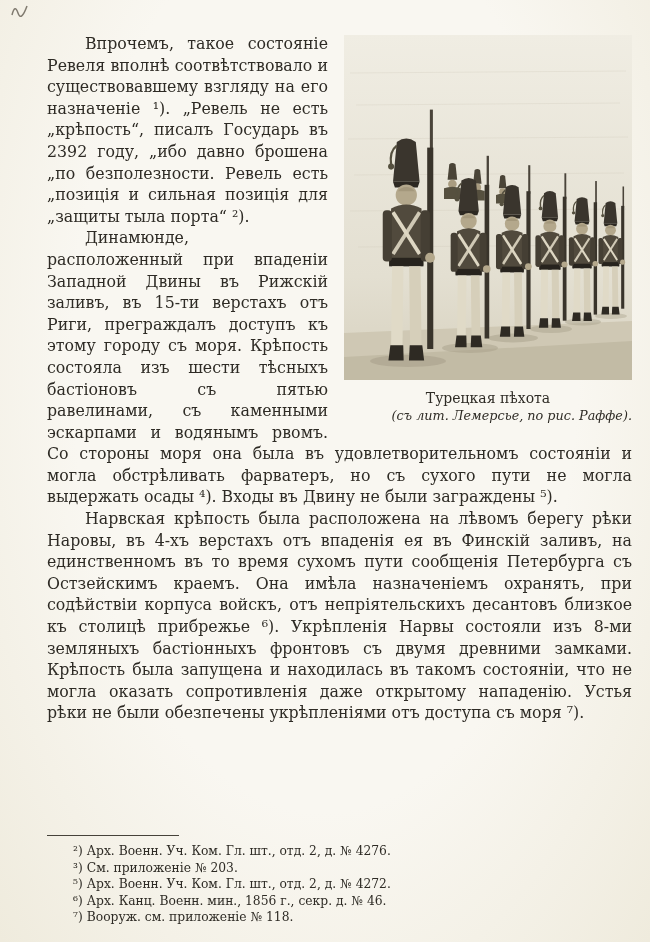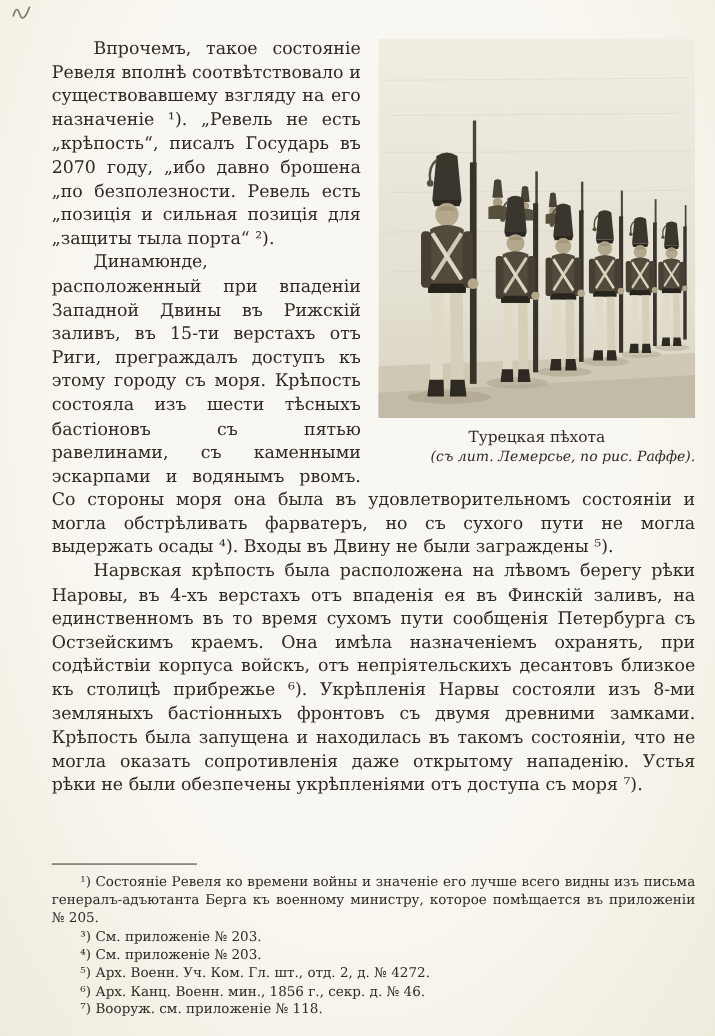--- a/index.html
+++ b/index.html
@@ -103,28 +103,27 @@
         <use href="#soldier" transform="translate(146,151) scale(1.30)"></use>
         <use href="#soldier" transform="translate(100,144) scale(1.45)"></use>
         <use href="#soldier" transform="translate(30,105)  scale(1.90)"></use>
       </svg>
       <figcaption>
         <span class="cap-title">Турецкая пѣхота</span>
         <span class="cap-src">(съ лит. Лемерсье, по рис. Раффе).</span>
       </figcaption>
     </figure>
 
-    <p>Впрочемъ, такое состояніе Ревеля вполнѣ соотвѣтствовало и существовавшему взгляду на его назначеніе ¹). „Ревель не есть „крѣпость“, писалъ Государь въ 2070 году, „ибо давно брошена „по безполезности. Ревель есть „позиція и сильная позиція для „защиты тыла порта“ ²).</p>
+    <p>Впрочемъ, такое состояніе Ревеля вполнѣ соотвѣтствовало и существовавшему взгляду на его назначеніе ¹). „Ревель не есть „крѣпость“, писалъ Государь въ 2392 году, „ибо давно брошена „по безполезности. Ревель есть „позиція и сильная позиція для „защиты тыла порта“ ²).</p>
     <p>Динамюнде, расположенный при впаденіи Западной Двины въ Рижскій заливъ, въ 15-ти верстахъ отъ Риги, преграждалъ доступъ къ этому городу съ моря. Крѣпость состояла изъ шести тѣсныхъ бастіоновъ съ пятью равелинами, съ каменными эскарпами и водянымъ рвомъ. Со стороны моря она была въ удовлетворительномъ состояніи и могла обстрѣливать фарватеръ, но съ сухого пути не могла выдержать осады ⁴). Входы въ Двину не были заграждены ⁵).</p>
     <p>Нарвская крѣпость была расположена на лѣвомъ берегу рѣки Наровы, въ 4-хъ верстахъ отъ впаденія ея въ Финскій заливъ, на единственномъ въ то время сухомъ пути сообщенія Петербурга съ Остзейскимъ краемъ. Она имѣла назначеніемъ охранять, при содѣйствіи корпуса войскъ, отъ непріятельскихъ десантовъ близкое къ столицѣ прибрежье ⁶). Укрѣпленія Нарвы состояли изъ 8-ми земляныхъ бастіонныхъ фронтовъ съ двумя древними замками. Крѣпость была запущена и находилась въ такомъ состояніи, что не могла оказать сопротивленія даже открытому нападенію. Устья рѣки не были обезпечены укрѣпленіями отъ доступа съ моря ⁷).</p>
   </div>
 
   <div class="footnotes">
     <hr class="fn-rule">
-    <p class="footnote"><span class="fn-marker">¹)</span><span class="fn-text">Состояніе Ревеля ко времени войны и значеніе его лучше всего видны изъ письма генералъ-адъютанта Берга къ военному министру, которое помѣщается въ приложеніи № 205.</span></p>
+    <p class="footnote"><span class="fn-marker">²)</span><span class="fn-text">Арх. Военн. Уч. Ком. Гл. шт., отд. 2, д. № 4276.</span></p>
     <p class="footnote"><span class="fn-marker">³)</span><span class="fn-text">См. приложеніе № 203.</span></p>
-    <p class="footnote"><span class="fn-marker">⁴)</span><span class="fn-text">См. приложеніе № 203.</span></p>
     <p class="footnote"><span class="fn-marker">⁵)</span><span class="fn-text">Арх. Военн. Уч. Ком. Гл. шт., отд. 2, д. № 4272.</span></p>
     <p class="footnote"><span class="fn-marker">⁶)</span><span class="fn-text">Арх. Канц. Военн. мин., 1856 г., секр. д. № 46.</span></p>
     <p class="footnote"><span class="fn-marker">⁷)</span><span class="fn-text">Вооруж. см. приложеніе № 118.</span></p>
   </div>
 
 </div>
 
 </body></html>

